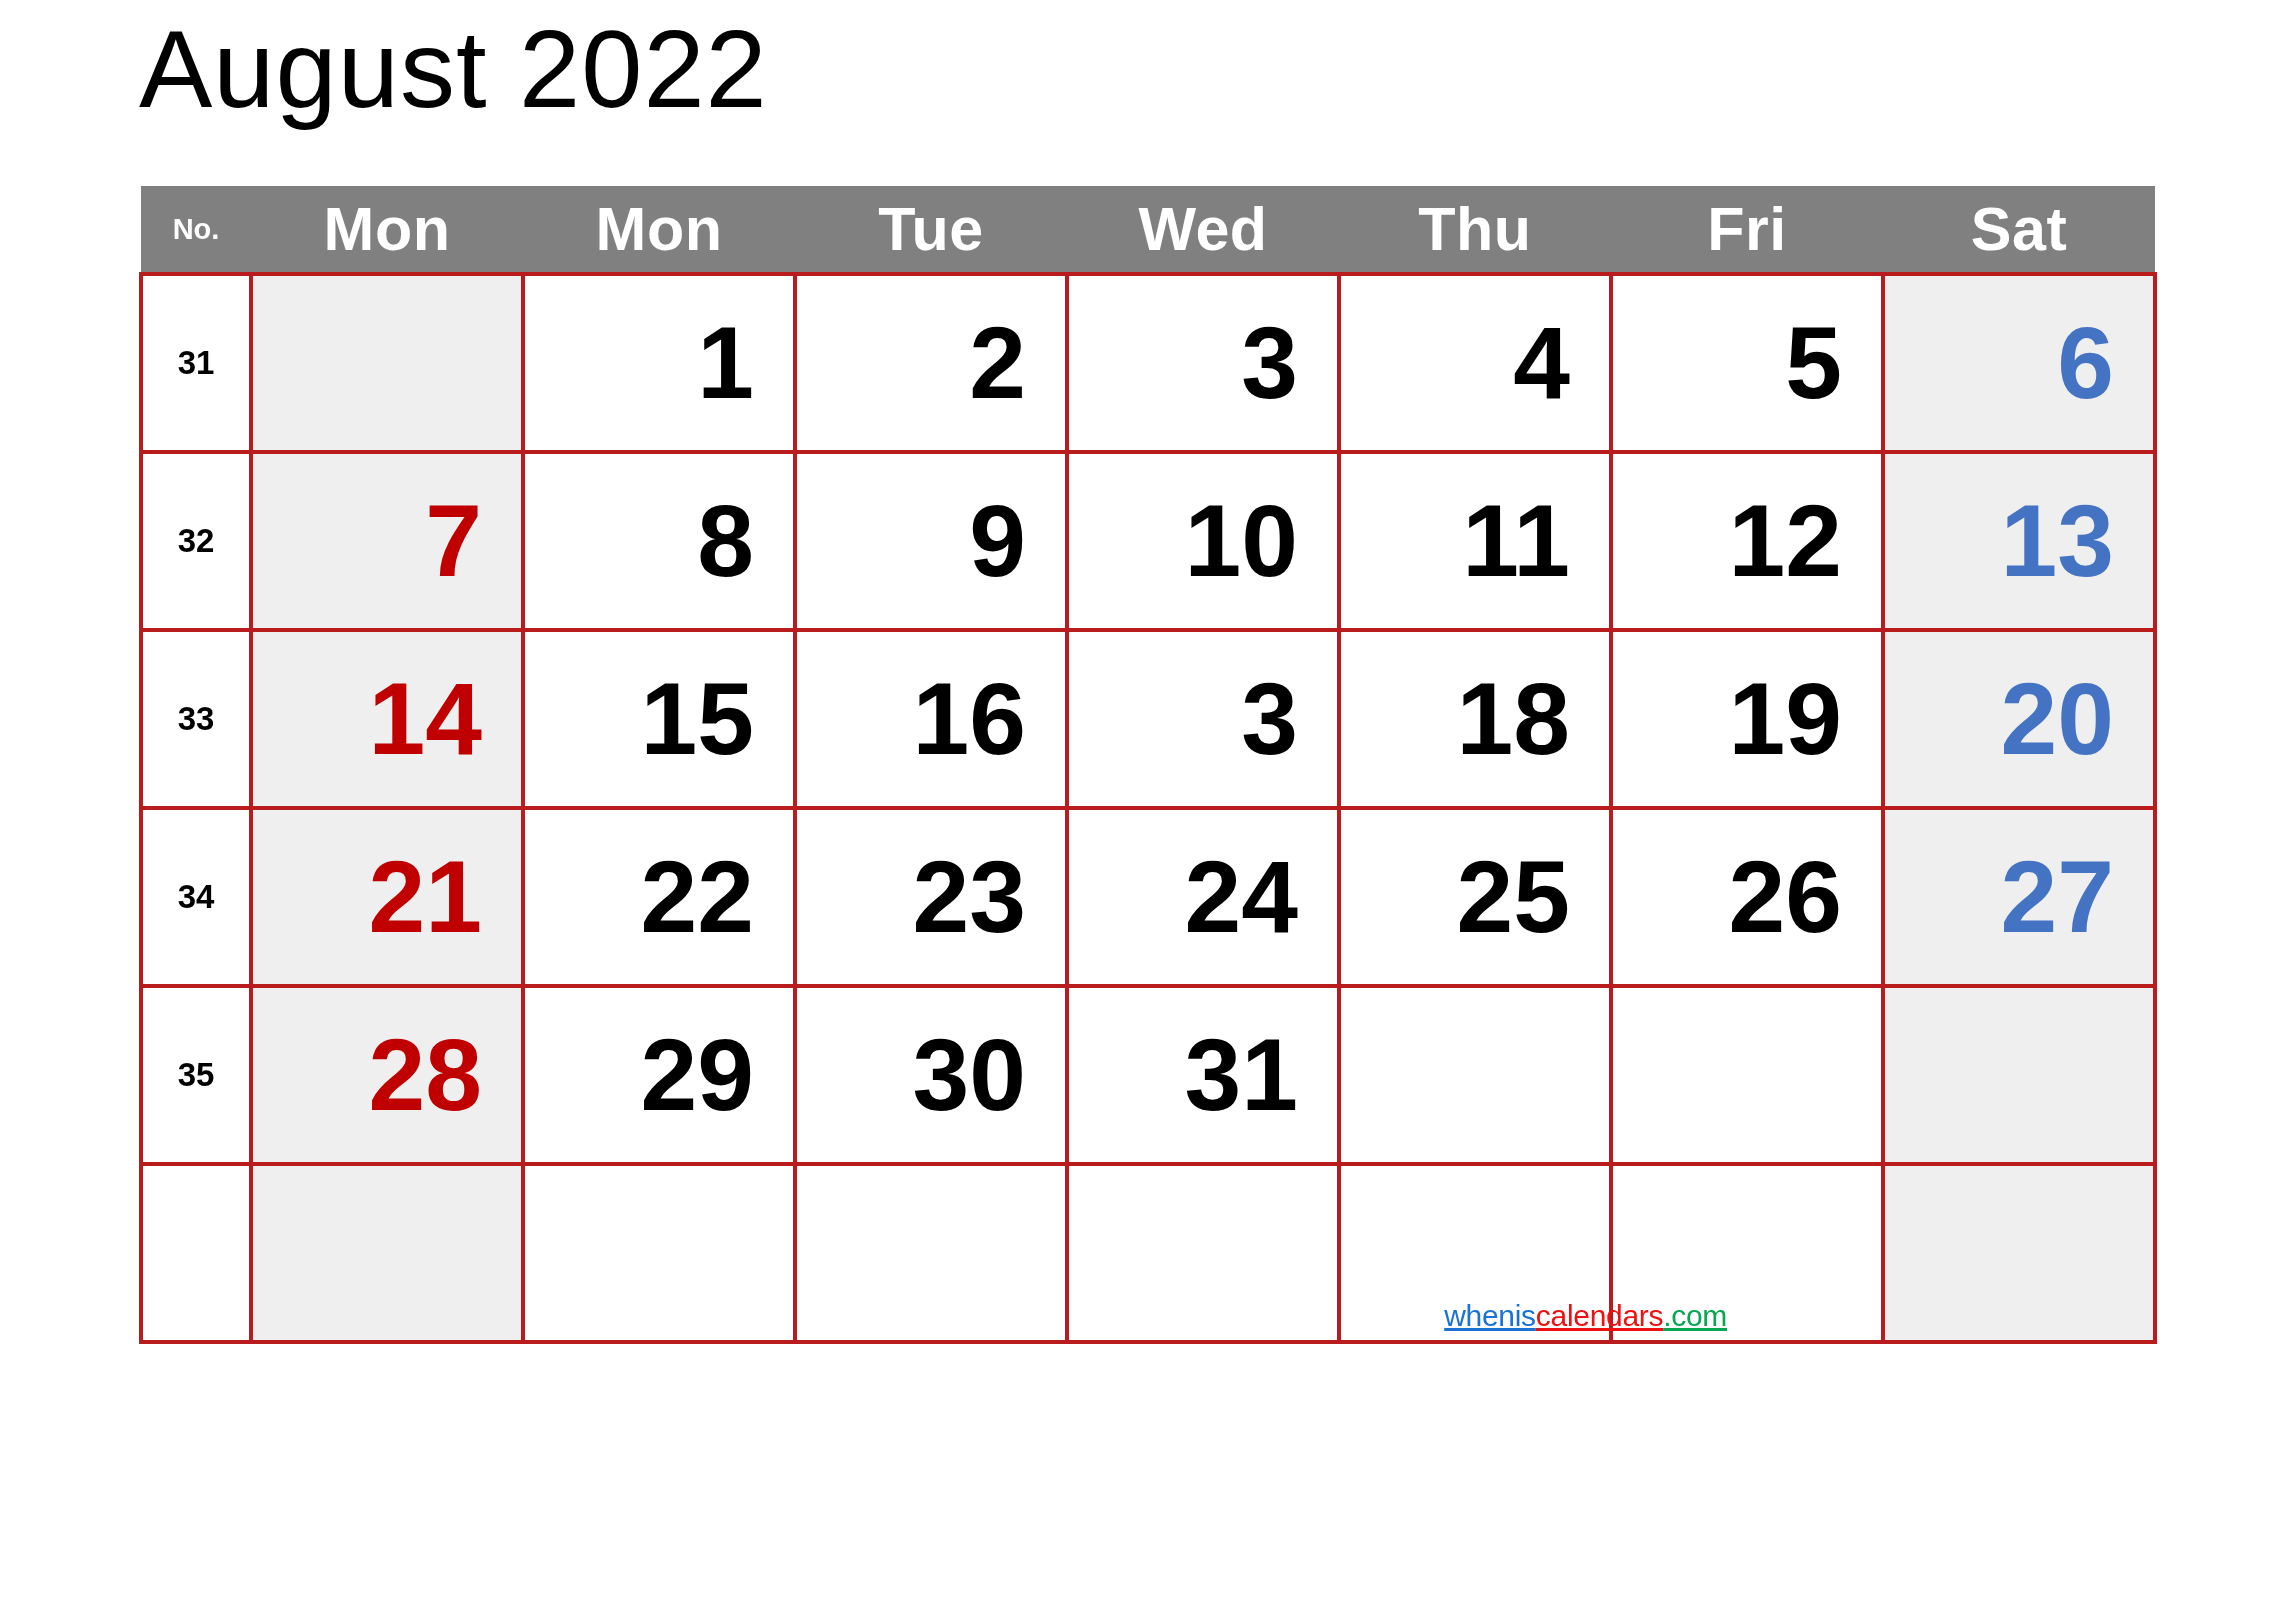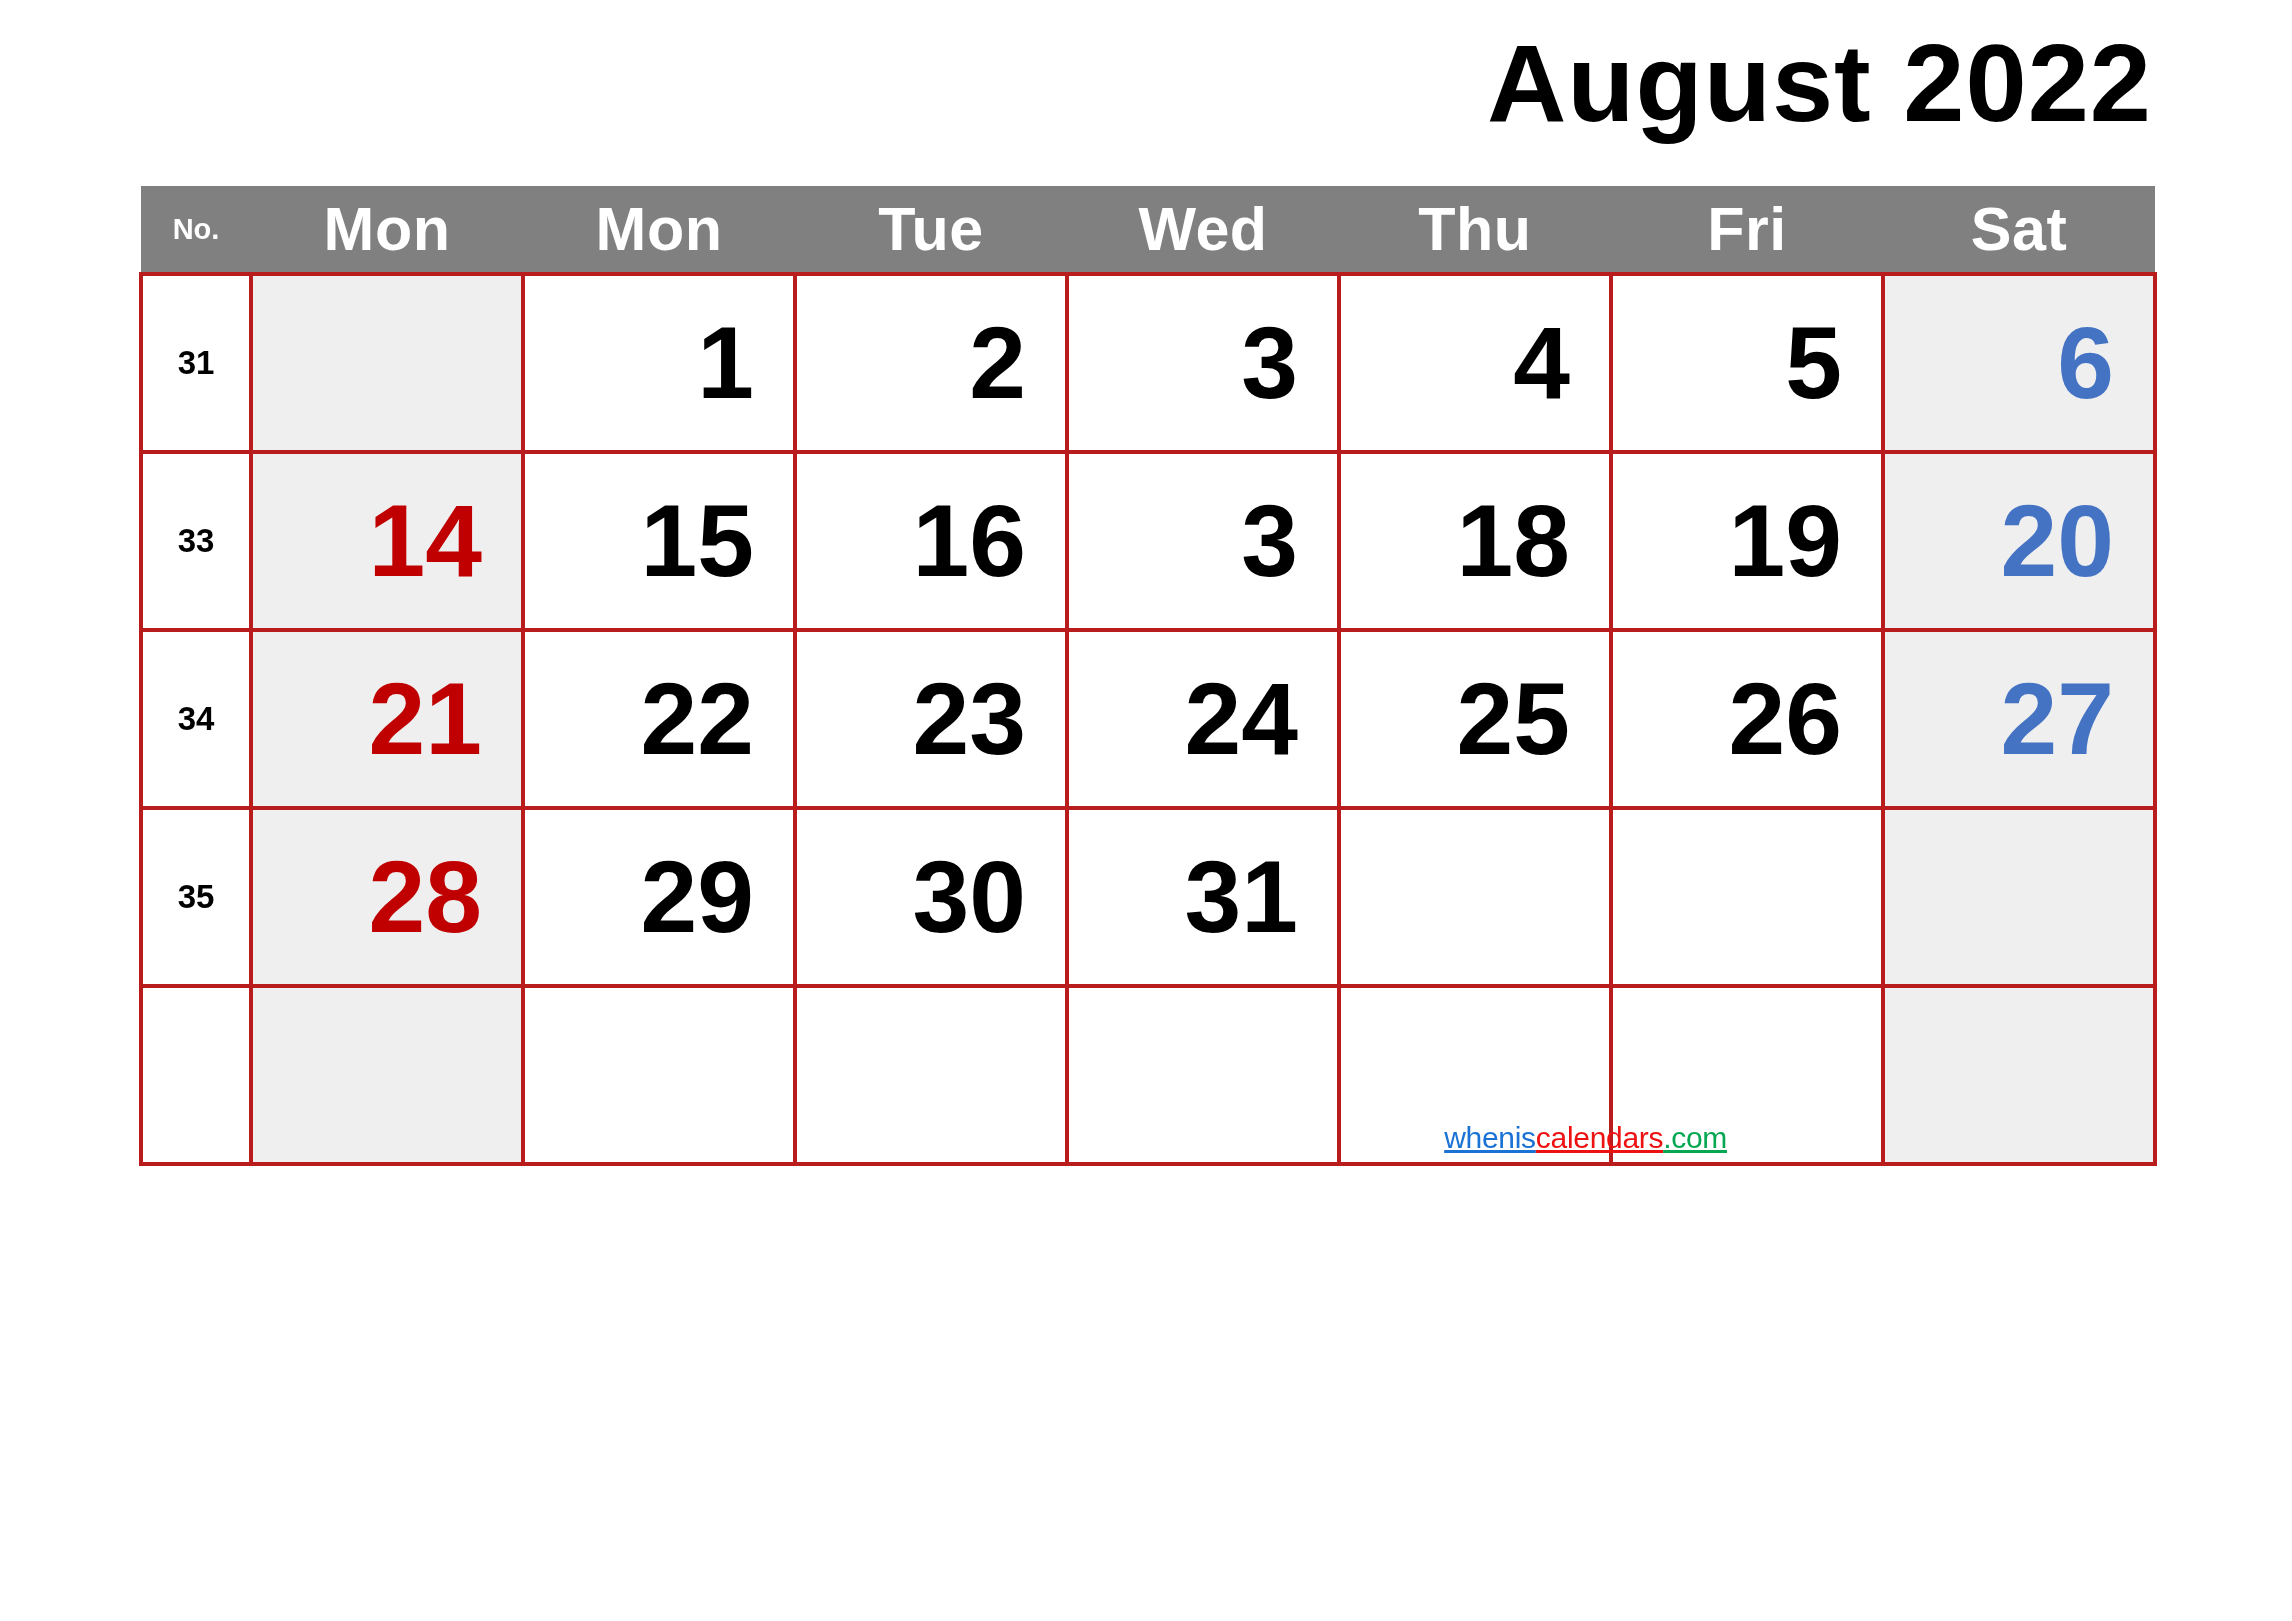--- a/index.html
+++ b/index.html
@@ -19,25 +19,25 @@
     position: relative;
     width: 2293px;
     height: 1621px;
     background: #ffffff;
   }
 
   
   .cal-title {
     position: absolute;
     left: 139px;
-    top: 14px;
+    top: 0;
     width: 2013px;
-    text-align: right;
-    font-family: "Liberation Sans Narrow", "Liberation Sans", sans-serif;
-    font-weight: bold;
+    text-align: left;
+    font-family: "Liberation Sans Narrow", "Liberation Sans", sans-serif;
+    font-weight: normal;
     font-size: 110px;
     line-height: 137px;
     letter-spacing: 1px;
     color: #000000;
     white-space: nowrap;
     transform: scaleX(1.0);
   }
 
   
   .cal-wrap {
@@ -167,20 +167,30 @@
             <td class="wk">31</td>
             <td class="day sun weekend-bg"><span class="num"></span></td>
             <td class="day mon"><span class="num">1</span></td>
             <td class="day tue"><span class="num">2</span></td>
             <td class="day wed"><span class="num">3</span></td>
             <td class="day thu"><span class="num">4</span></td>
             <td class="day fri"><span class="num">5</span></td>
             <td class="day sat weekend-bg"><span class="num">6</span></td>
           </tr>
           <tr>
+            <td class="wk">32</td>
+            <td class="day sun weekend-bg"><span class="num">7</span></td>
+            <td class="day mon"><span class="num">8</span></td>
+            <td class="day tue"><span class="num">9</span></td>
+            <td class="day wed"><span class="num">10</span></td>
+            <td class="day thu"><span class="num">11</span></td>
+            <td class="day fri"><span class="num">12</span></td>
+            <td class="day sat weekend-bg"><span class="num">13</span></td>
+          </tr>
+          <tr>
             <td class="wk">33</td>
             <td class="day sun weekend-bg"><span class="num">14</span></td>
             <td class="day mon"><span class="num">15</span></td>
             <td class="day tue"><span class="num">16</span></td>
             <td class="day wed"><span class="num">3</span></td>
             <td class="day thu"><span class="num">18</span></td>
             <td class="day fri"><span class="num">19</span></td>
             <td class="day sat weekend-bg"><span class="num">20</span></td>
           </tr>
           <tr>

